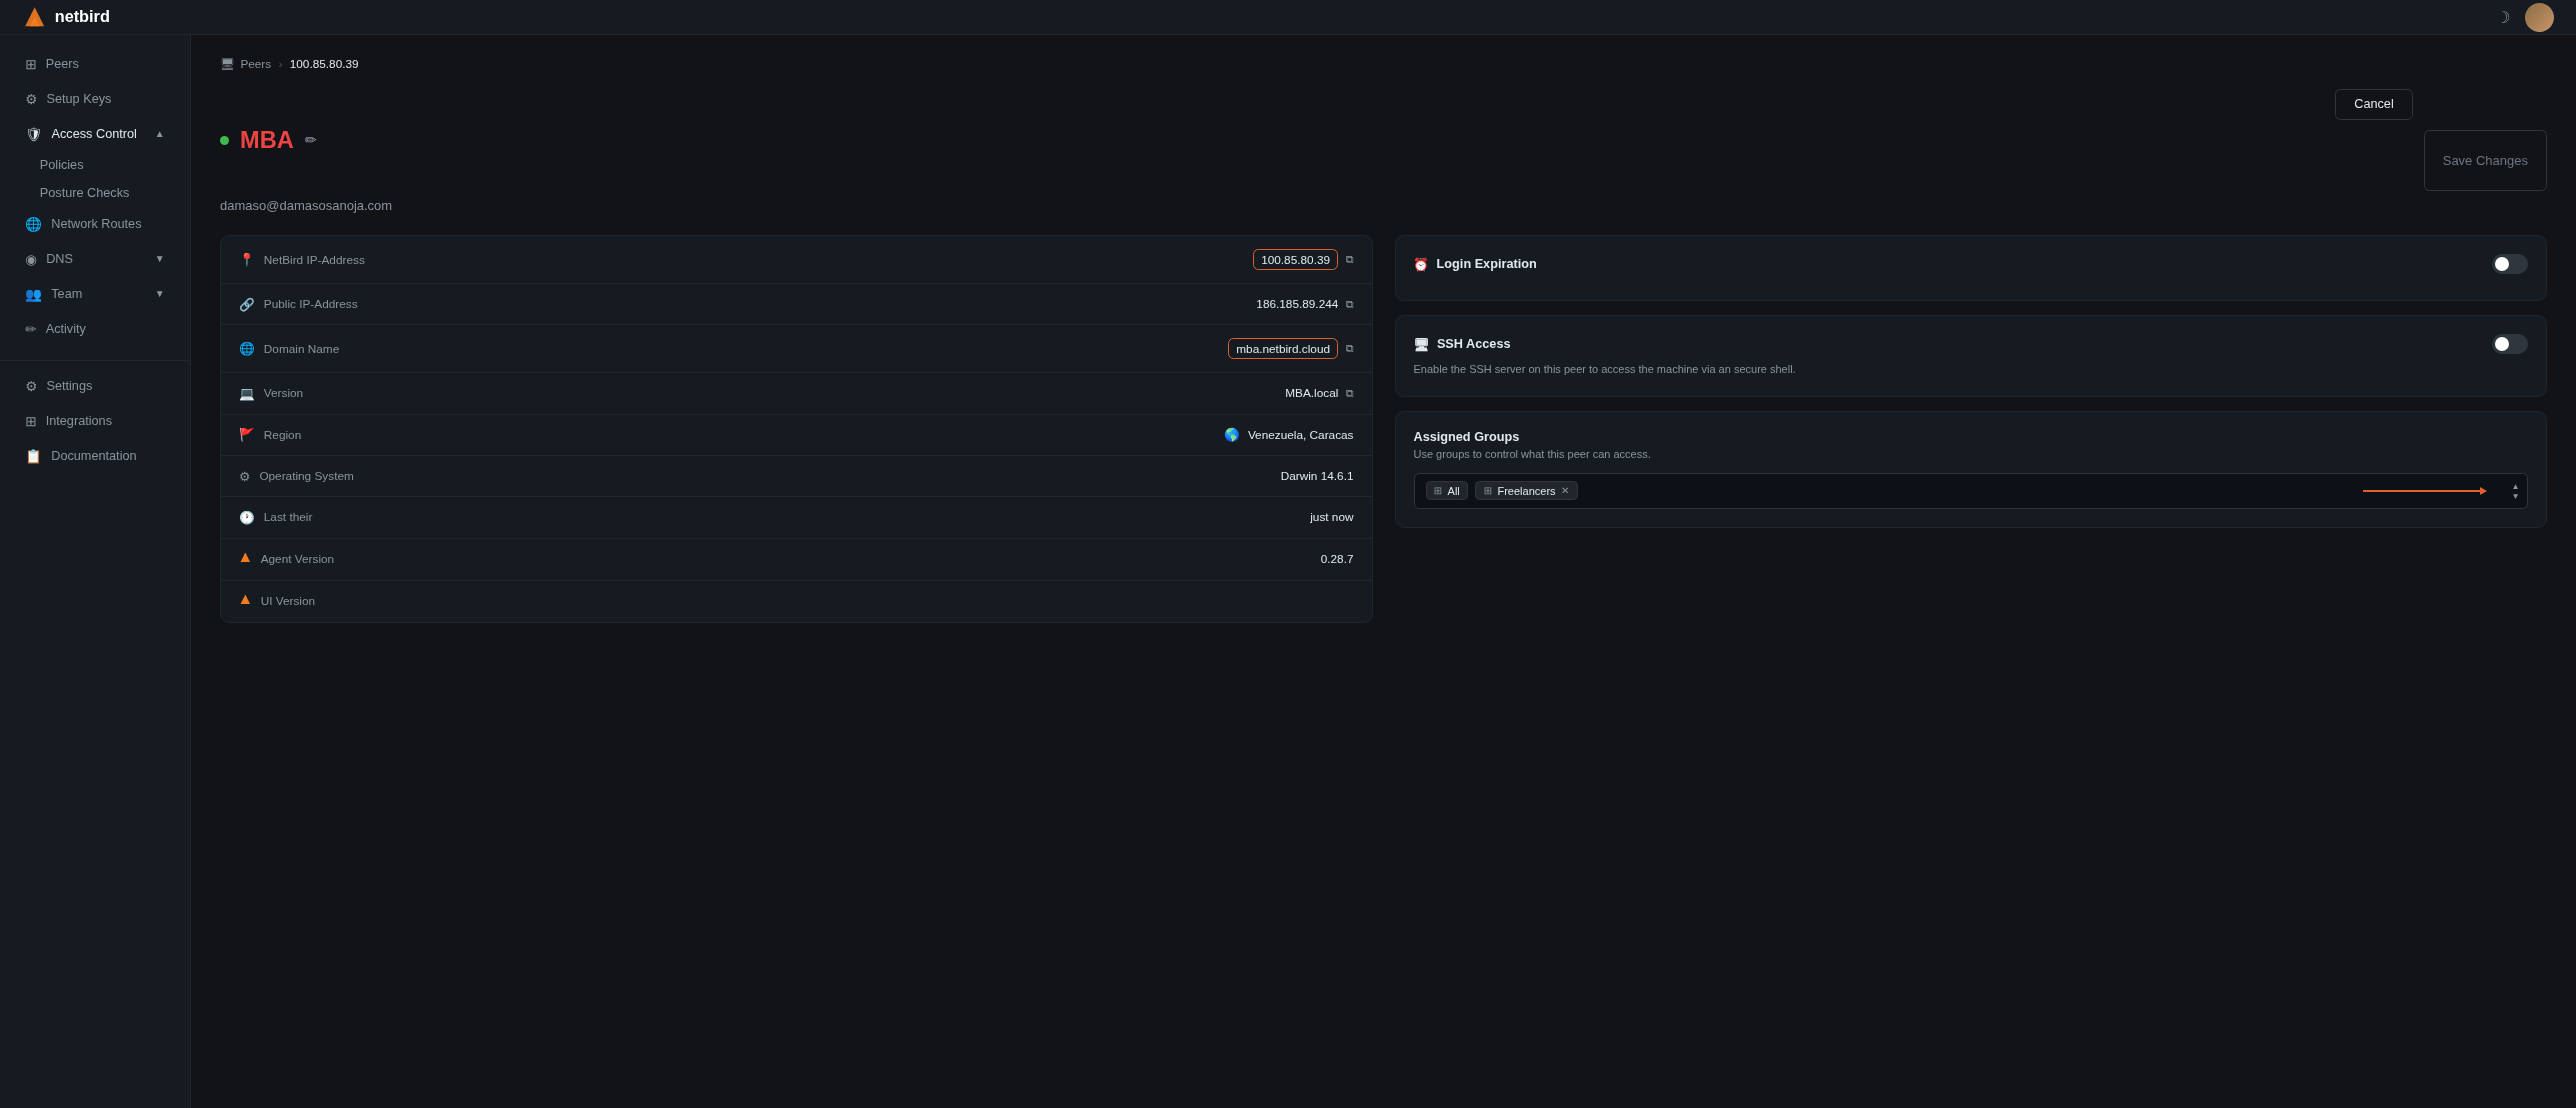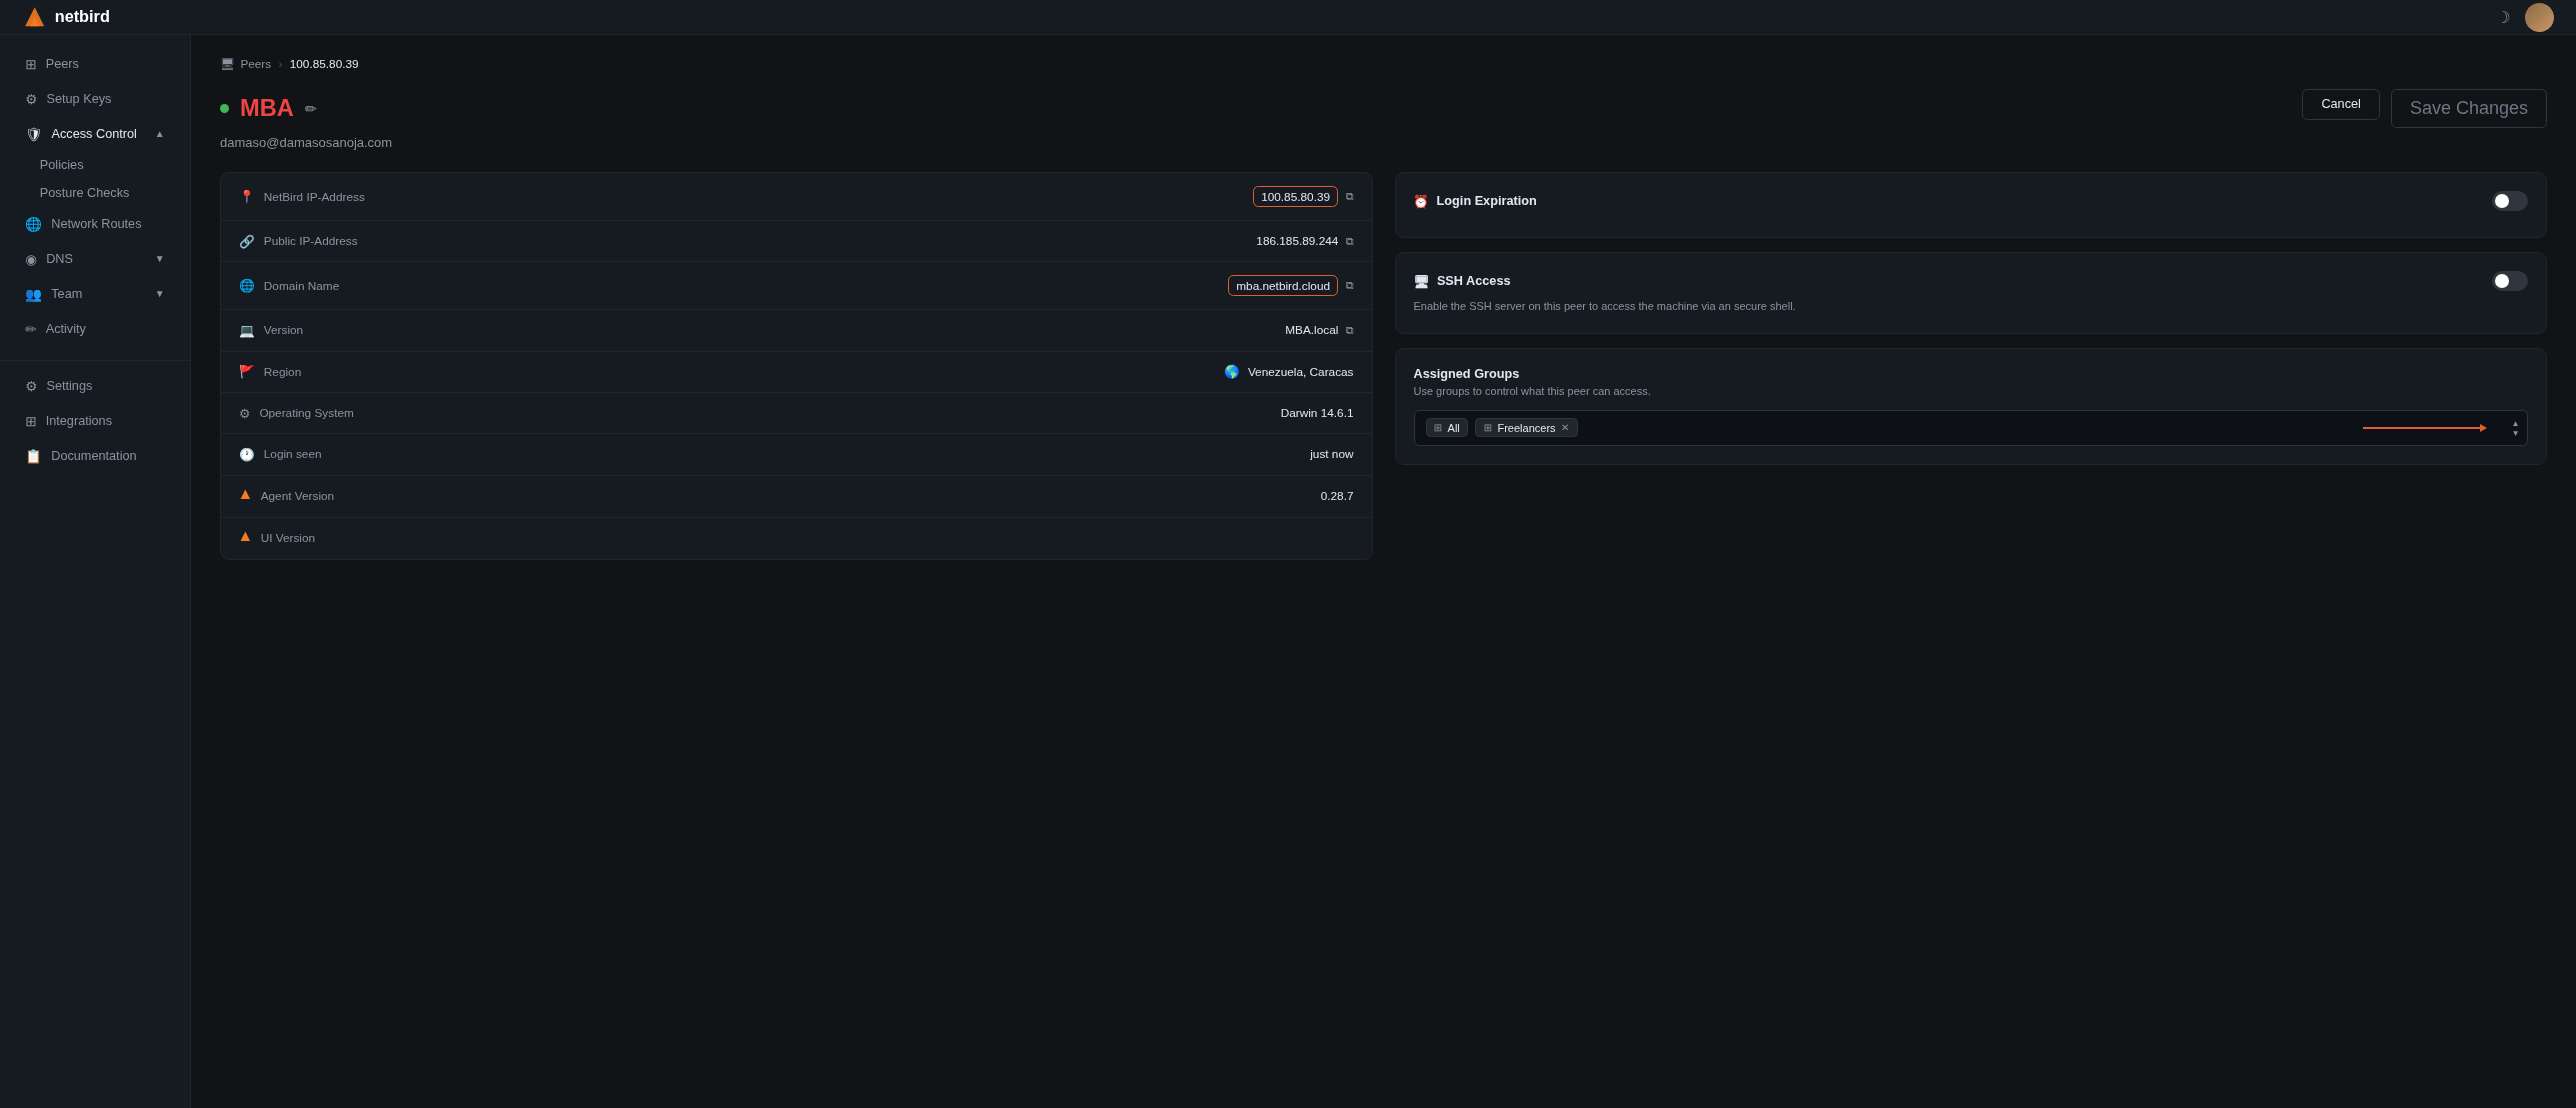--- a/index.html
+++ b/index.html
@@ -192,24 +192,25 @@
       color: #e2e8f0;
       padding: 7.3px 18px;
       border-radius: 5.4px;
       cursor: pointer;
       font-size: 12.7px;
     }
     .btn-save {
       background: transparent;
       border: 0.9px solid #30363d;
       color: #6e7681;
-      padding: 8px 18px;
+      padding: 22px 18px;
       border-radius: 5.4px;
       cursor: pointer;
-      font-size: 18px;
+      font-size: 13px;
+      margin-top: 41px;
     }
     
     .content-grid {
       display: grid;
       grid-template-columns: 1fr 1fr;
       gap: 22px;
     }
     
     .info-table {
       background: #161b22;
@@ -549,21 +550,21 @@
             <span>Operating System</span>
           </div>
           <div class="info-row-value">
             <span>Darwin 14.6.1</span>
           </div>
         </div>
 
         <div class="info-row">
           <div class="info-row-label">
             <span class="info-row-icon">🕐</span>
-            <span>Login seen</span>
+            <span>Last their</span>
           </div>
           <div class="info-row-value">
             <span>just now</span>
           </div>
         </div>
 
         <div class="info-row">
           <div class="info-row-label">
             <span class="info-row-icon">
               <svg width="12.7" height="12.7" viewBox="0 0 32 32" fill="#f47b20">

